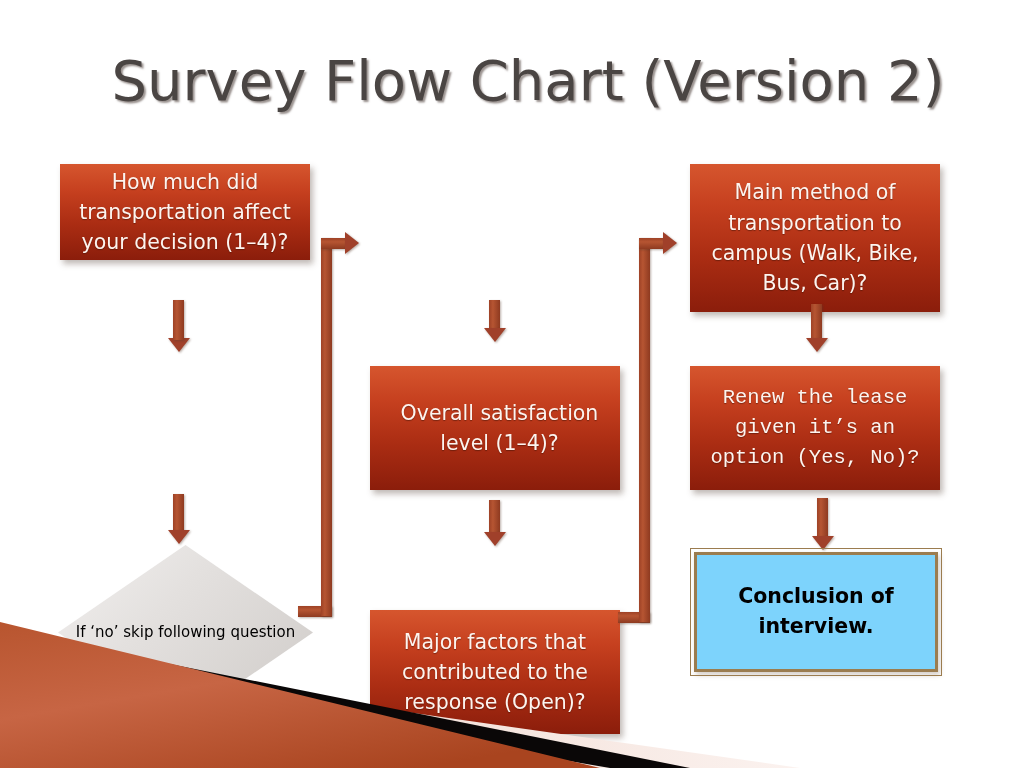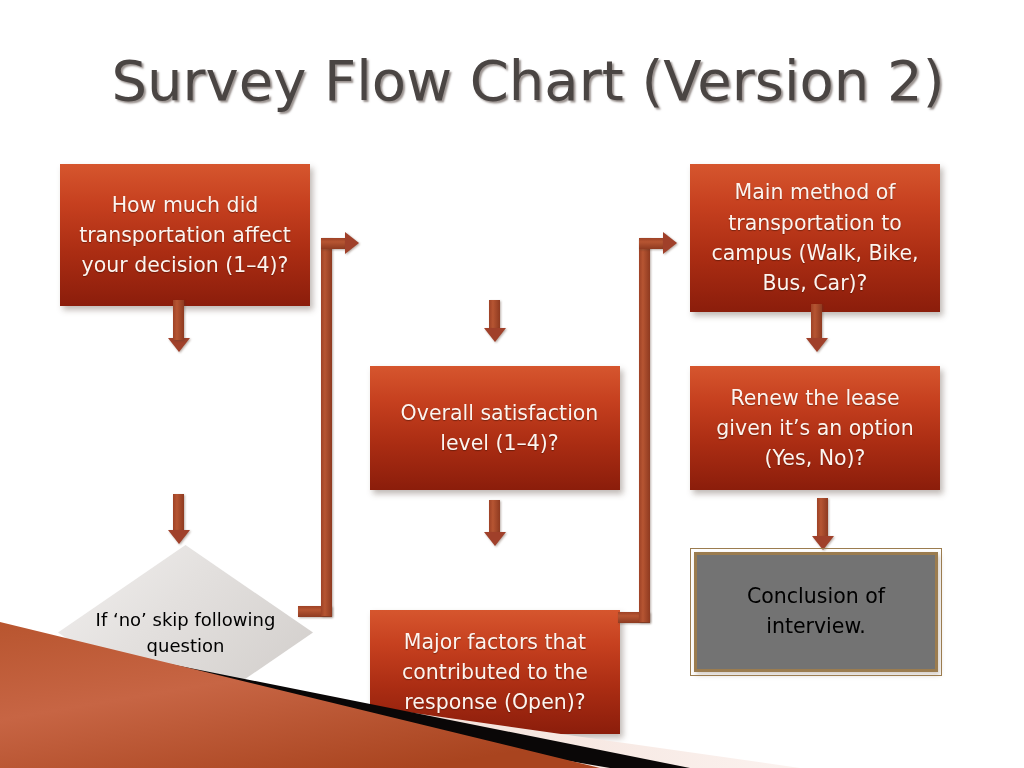--- a/index.html
+++ b/index.html
@@ -71,40 +71,41 @@
     filter: drop-shadow(3px 4px 4px rgba(90,70,60,0.35));
   }
   .diamond .dlabel {
     position: absolute;
     inset: 0;
     display: flex;
     align-items: center;
     justify-content: center;
     text-align: center;
     color: #000000;
-    font-size: 18px;
+    font-size: 15px;
     line-height: 1.42;
   }
 
   
   .terminator {
     position: absolute;
     box-sizing: border-box;
     display: flex;
     align-items: center;
     justify-content: center;
     text-align: center;
-    background: #737373;
+    background: #7dd3fc;
     border: 3px solid #9b7c4f;
     outline: 1px solid #9b7c4f;
     outline-offset: 3px;
     color: #000000;
     font-size: 20.5px;
     line-height: 1.45;
     box-shadow: 2px 3px 5px rgba(120,100,80,0.32);
+    font-weight: bold;
   }
 
   
   .seg {
     position: absolute;
     background: linear-gradient(to right, #9e4226 0%, #b65532 35%, #8e3a20 100%);
     box-shadow: 1px 1px 2px rgba(90,60,45,0.4);
   }
   .seg.horiz {
     background: linear-gradient(to bottom, #9e4226 0%, #b65532 35%, #8e3a20 100%);
@@ -129,21 +130,21 @@
   
   #deco { position: absolute; left: 0; bottom: 0; width: 1024px; height: 200px; }
 </style>
 </head>
 <body>
 
 <div id="slide">
 
   <div id="title">Survey Flow Chart (Version 2)</div>
 
-  <div class="node" style="left:60px; top:164px; width:250px; height:142px;">
+  <div class="node" style="left:60px; top:164px; width:250px; height:96px;">
     <span class="txt">How much did transportation affect your decision (1–4)?</span>
   </div>
 
   <div class="arrow-down" style="left:168px; top:338px;"></div>
   <div class="seg" style="left:173px; top:300px; width:11px; height:40px;"></div>
 
 
   <div class="seg" style="left:173px; top:494px; width:11px; height:38px;"></div>
   <div class="arrow-down" style="left:168px; top:530px;"></div>
 
@@ -177,21 +178,21 @@
   <div class="seg horiz" style="left:639px; top:238px; width:28px; height:11px;"></div>
   <div class="arrow-right" style="left:663px; top:232px;"></div>
 
   <div class="node" style="left:690px; top:164px; width:250px; height:148px;">
     <span class="txt">Main method of transportation to campus (Walk, Bike, Bus, Car)?</span>
   </div>
 
   <div class="seg" style="left:811px; top:304px; width:11px; height:36px;"></div>
   <div class="arrow-down" style="left:806px; top:338px;"></div>
 
-  <div class="node" style="left:690px; top:366px; width:250px; height:124px;">
+  <div class="node" style="left:690px; top:366px; width:250px; height:124px;font-family:Liberation Mono, monospace;">
     <span class="txt">Renew the lease given it’s an option (Yes, No)?</span>
   </div>
 
   <div class="seg" style="left:817px; top:498px; width:11px; height:40px;"></div>
   <div class="arrow-down" style="left:812px; top:536px;"></div>
 
   <div class="terminator" style="left:694px; top:552px; width:244px; height:120px;">
     <span class="txt">Conclusion of interview.</span>
   </div>
 

